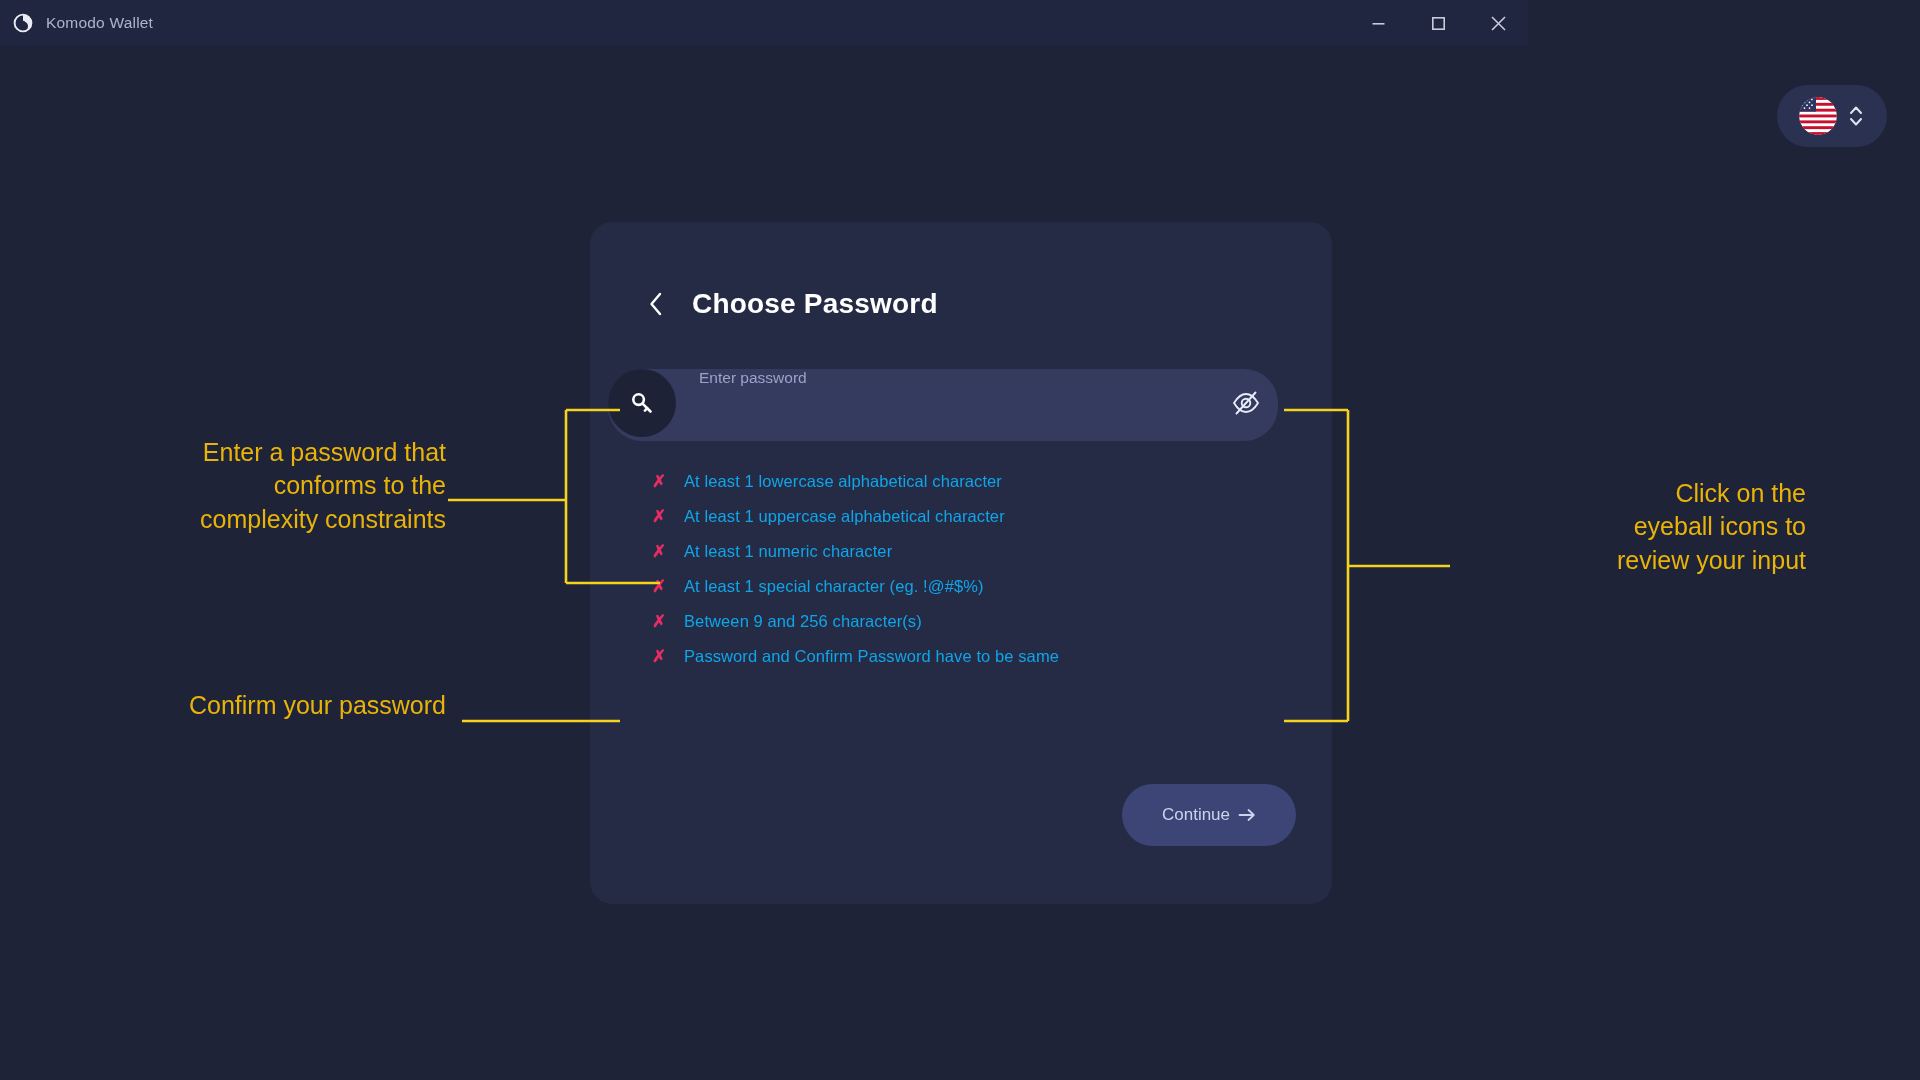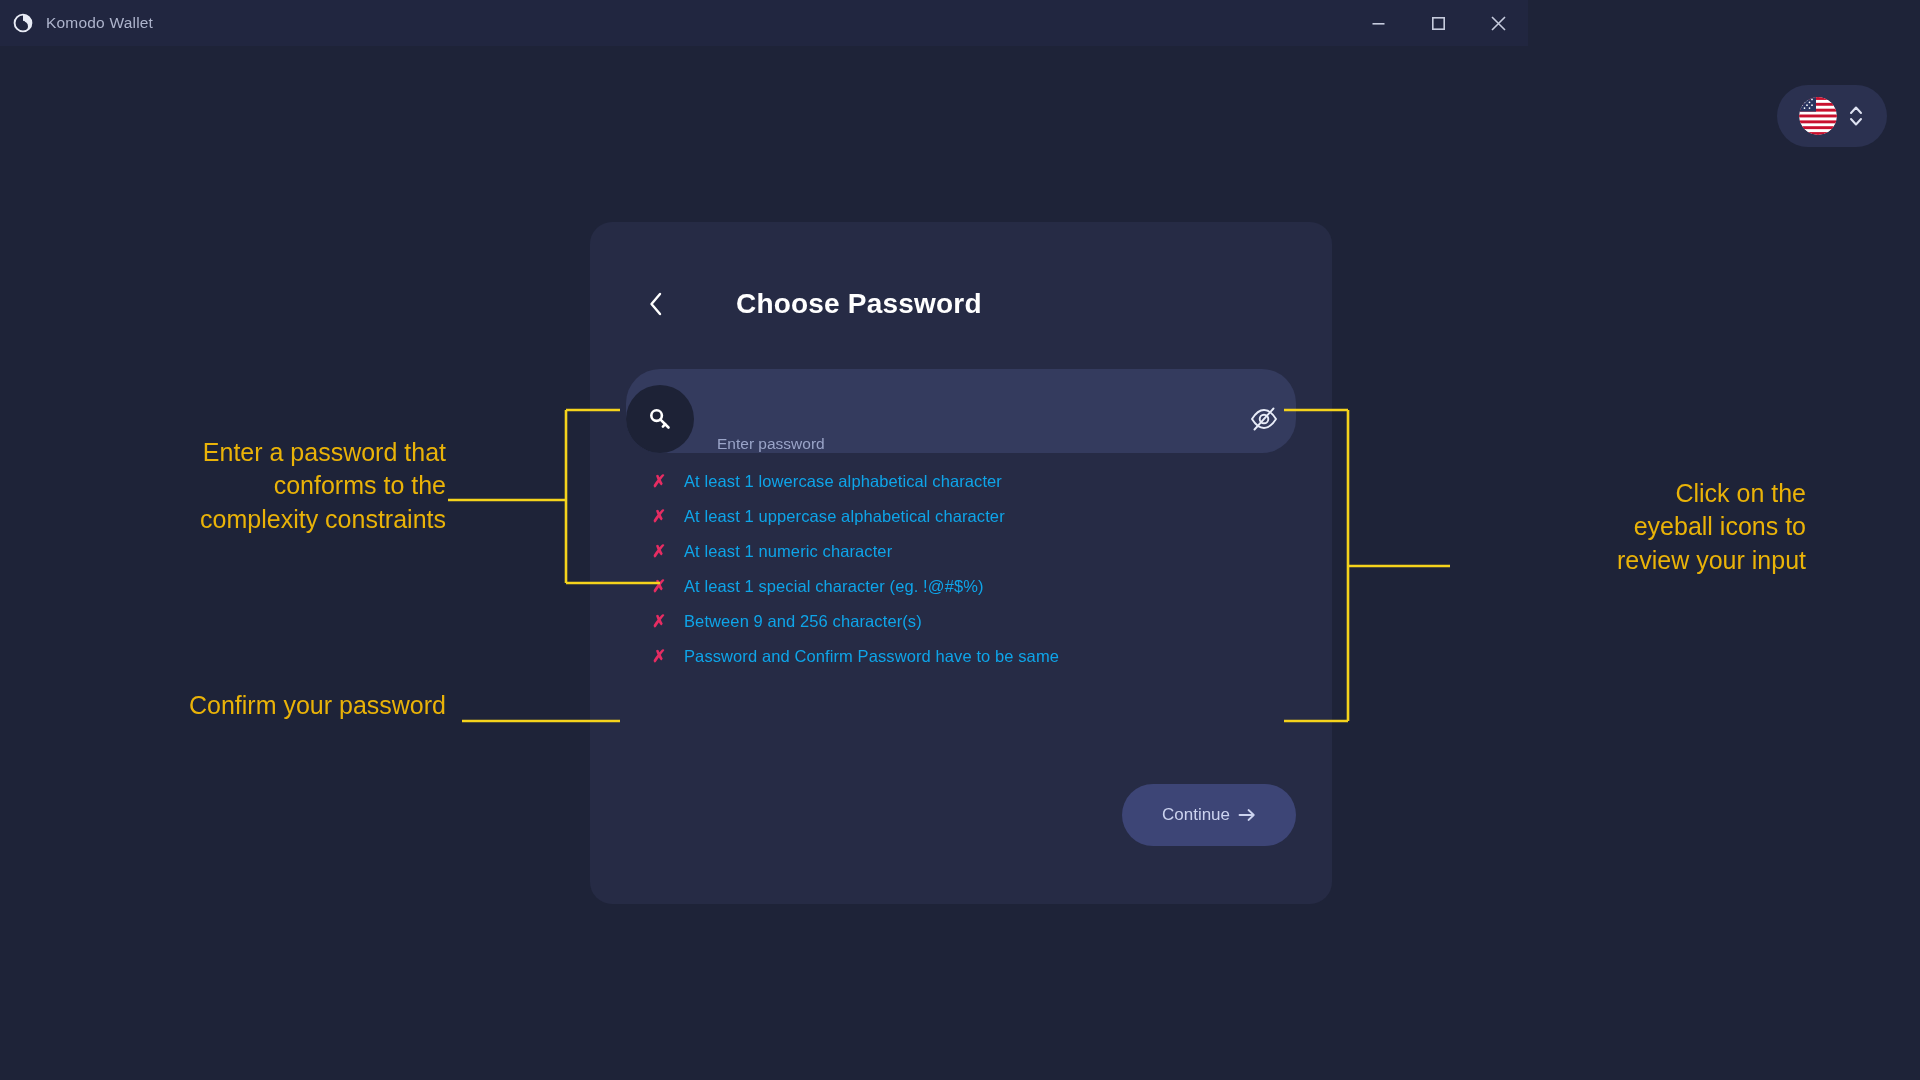--- a/index.html
+++ b/index.html
@@ -101,33 +101,32 @@
     color: #ffffff;
     cursor: pointer;
     display: flex;
     align-items: center;
   }
   .card-title {
     font-size: 28px;
     font-weight: bold;
     color: #ffffff;
     letter-spacing: .2px;
-    margin-left: 44px;
   }
 
   
   .pw-field {
     position: absolute;
-    left: 36px;
+    left: 18px;
     width: 670px;
-    height: 84px;
+    height: 72px;
     background: #343b5e;
     border-radius: 34px;
     display: flex;
-    align-items: flex-end;
+    align-items: flex-start;
     cursor: text;
   }
   .pw-field.first  { top: 147px; }
   .pw-field.second { top: 457px; }
 
   .key-box {
     width: 68px; height: 68px;
     background: #1d2236;
     border-radius: 34px;
     display: flex;

